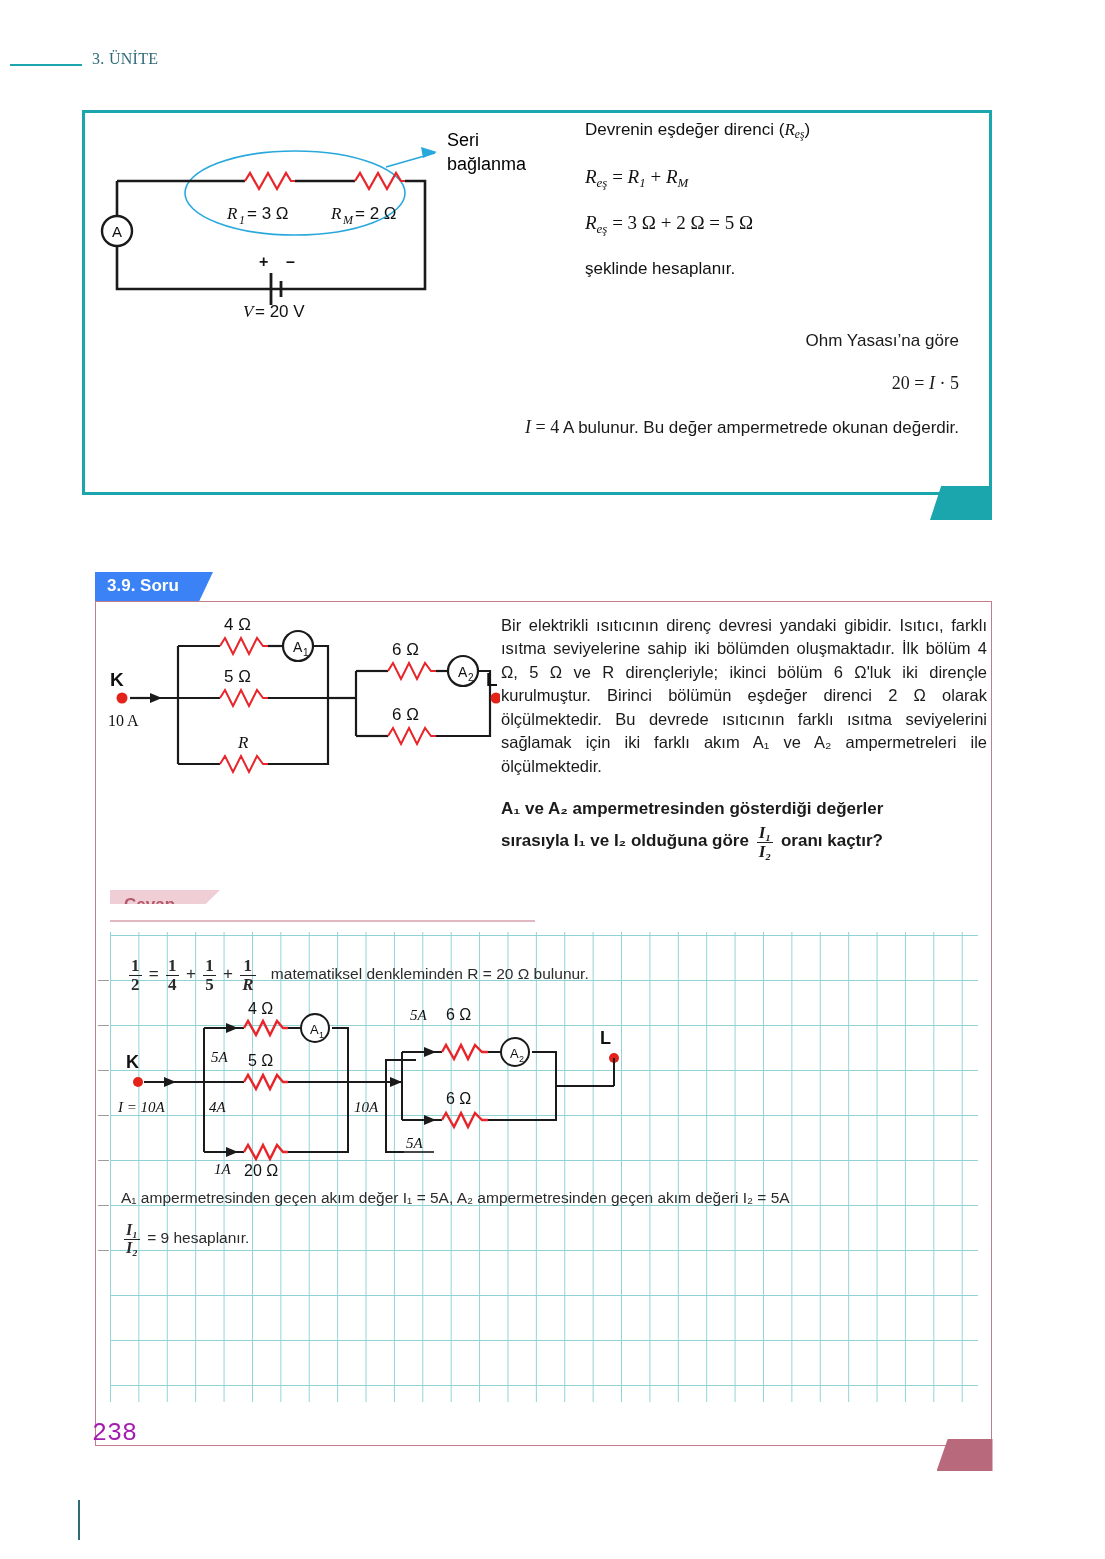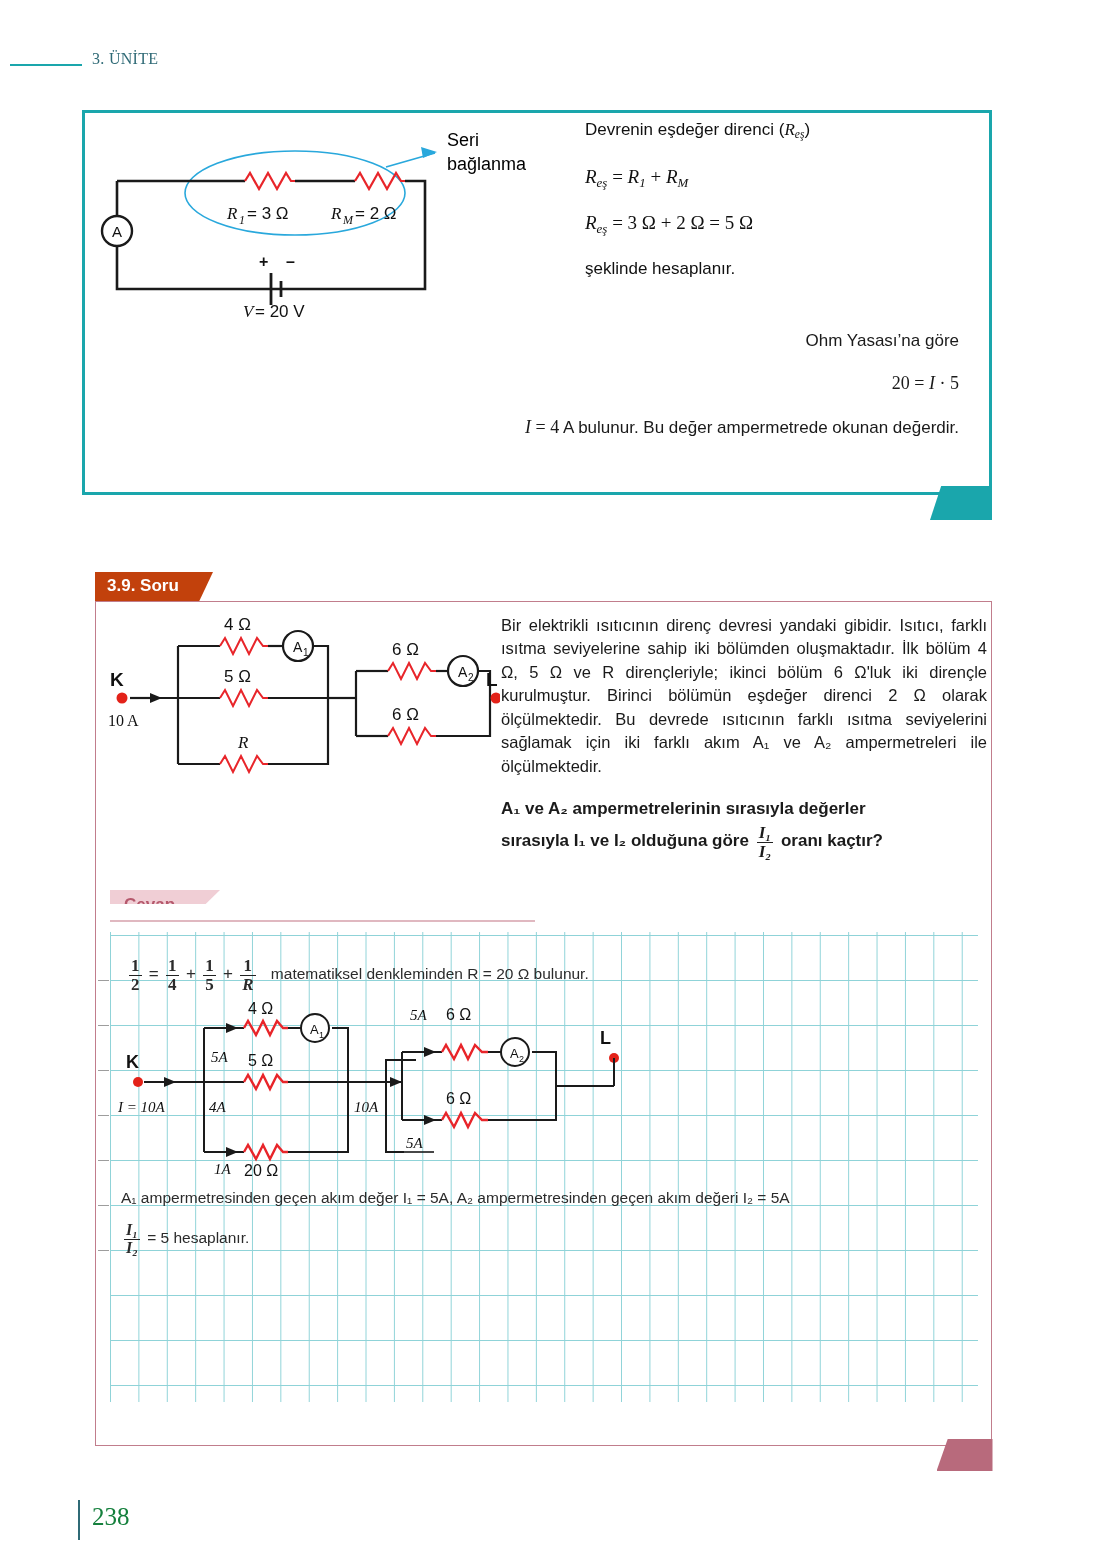--- a/index.html
+++ b/index.html
@@ -49,21 +49,21 @@
   .it  { font-family:"Liberation Serif", serif; font-style:italic; }
   .sub { font-size:.68em; vertical-align:-.28em; }
 
   
   #ex-text { position:absolute; left:14px; top:218px; width:860px; }
   .ex-p { font-size:17px; margin:0 0 22px 0; line-height:1.2;text-align:right; }
 
   
   #soru-tab {
     position:absolute; left:95px; top:572px; width:118px; height:30px;
-    background:#c2410c;
+    background:#3b82f6;
     clip-path: polygon(0 0, 100% 0, 88% 100%, 0 100%);
   }
   #soru-tab span {
     display:block; padding:4px 0 0 12px;
     color:#fff; font-weight:bold; font-size:17px;
   }
   #question-box {
     position:absolute; left:95px; top:601px; width:897px; height:845px;
     border:1.5px solid #c17d8c; background:#fff;
   }
@@ -129,22 +129,22 @@
   .frac .num { display:block; padding:0 2px; }
   .frac .den { display:block; border-top:1.6px solid #222; padding:0 2px; }
   .frac-b .num, .frac-b .den { font-weight:bold; }
 
   
   #footer-rule {
     position:absolute; left:78px; top:1500px; width:2px; height:40px;
     background:#2f6a76;
   }
   #page-num {
-    position:absolute; left:92px; top:1503px;
-    font-family:Liberation Serif, serif; font-size:25px; color:#15803d;
+    position:absolute; left:92px; top:1419px;
+    font-family:Liberation Mono, monospace; font-size:25px; color:#a21caf;
   }
 
   svg text { font-family:"Liberation Sans", sans-serif; }
   .srv { font-family:"Liberation Serif", serif; }
 </style>
 </head>
 <body>
 
 <div id="header-rule"></div>
 <div id="unit-label">3. ÜNİTE</div>
@@ -272,21 +272,21 @@
     <text x="124" y="14" font-size="17" fill="#111">4 Ω</text>
     <text x="124" y="66" font-size="17" fill="#111">5 Ω</text>
     <text x="138" y="132" class="srv" font-size="17" font-style="italic" fill="#111">R</text>
     <text x="292" y="39" font-size="17" fill="#111">6 Ω</text>
     <text x="292" y="104" font-size="17" fill="#111">6 Ω</text>
   </svg>
 
   <div id="q-text">
     <p id="q-desc">Bir elektrikli ısıtıcının direnç devresi yandaki gibidir. Isıtıcı, farklı ısıtma seviyelerine sahip iki bölümden oluşmaktadır. İlk bölüm 4 Ω, 5 Ω ve R dirençleriyle; ikinci bölüm 6 Ω'luk iki dirençle kurulmuştur. Birinci bölümün eşdeğer direnci 2 Ω olarak ölçülmektedir. Bu devrede ısıtıcının farklı ısıtma seviyelerini sağlamak için iki farklı akım A₁ ve A₂ ampermetreleri ile ölçülmektedir.</p>
     <p id="q-ask">
-      <span>A₁ ve A₂ ampermetrelerinin sırasıyla değerler</span><br>
+      <span>A₁ ve A₂ ampermetresinden gösterdiği değerler</span><br>
       <span>sırasıyla I₁ ve I₂ olduğuna göre</span>
       <span class="frac frac-b">
         <span class="num it">I₁</span>
         <span class="den it">I₂</span>
       </span>
       <span>oranı kaçtır?</span>
     </p>
   </div>
 
   <div id="cevap-tab">
@@ -404,19 +404,19 @@
       <polyline points="270,104 270,60 300,60" fill="none" stroke="#1a1a1a" stroke-width="2"></polyline>
     </svg>
 
     <div class="ans-line" id="ans-concl">A₁ ampermetresinden geçen akım değer I₁ = 5A, A₂ ampermetresinden geçen akım değeri I₂ = 5A</div>
 
     <div class="ans-line" id="ans-ratio">
       <span class="frac frac-b" style="font-size:16px">
         <span class="num it">I₁</span>
         <span class="den it">I₂</span>
       </span>
-      <span>= 5 hesaplanır.</span>
+      <span>= 9 hesaplanır.</span>
     </div>
   </div>
 </div>
 
 <div id="footer-rule"></div>
 <div id="page-num">238</div>
 
 </body></html>

